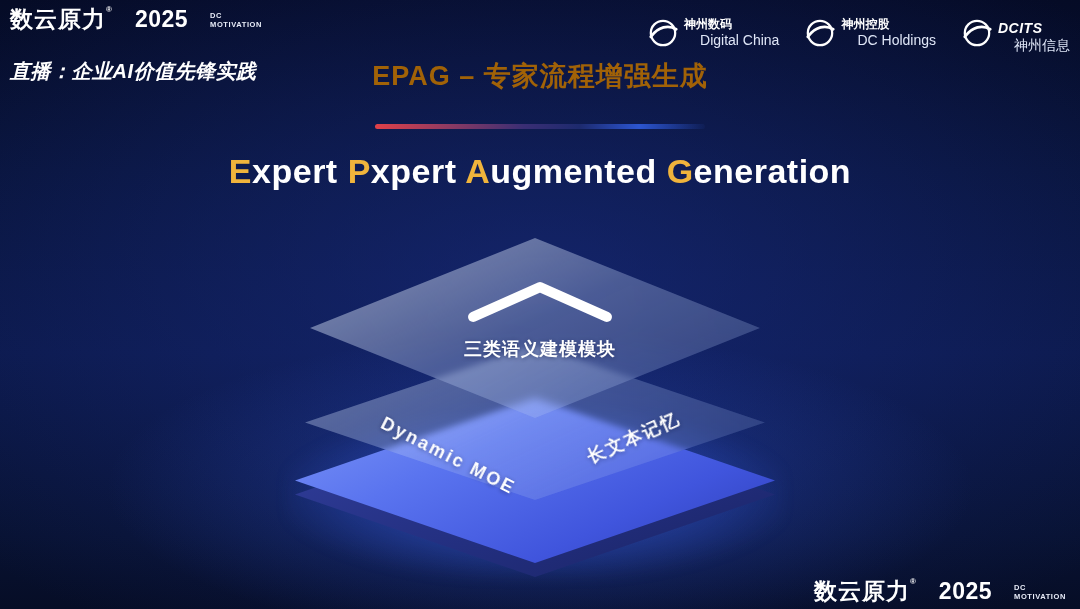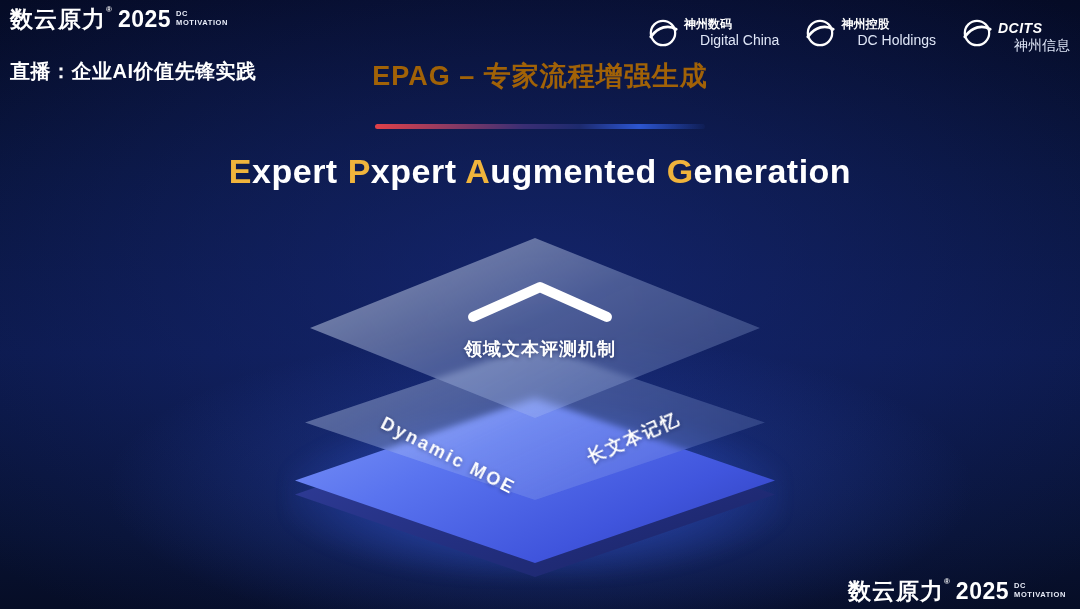--- a/index.html
+++ b/index.html
@@ -9,33 +9,33 @@
     color: #fff;
     overflow: hidden;
     position: relative;
     background:
       radial-gradient(ellipse 620px 220px at 50% 80%, rgba(55,95,235,0.38), transparent 70%),
       radial-gradient(ellipse 950px 520px at 50% 48%, rgba(28,48,140,0.55), transparent 78%),
       linear-gradient(180deg, #050b26 0%, #081338 28%, #0b1848 58%, #081232 88%, #060d26 100%);
   }
 
   
-  .brand { position: absolute; display: flex; align-items: flex-start; gap: 5px; }
+  .brand { position: absolute; display: flex; align-items: center; gap: 22px; }
   .brand-top { left: 10px; top: 8px; }
   .brand-bottom { right: 14px; bottom: 6px; }
   .brand-name { font-size: 23px; font-weight: 800; letter-spacing: 1px; line-height: 1; }
   .brand-reg { font-size: 8px; vertical-align: top; position: relative; top: -2px; }
   .brand-year { font-size: 23px; font-weight: 800; line-height: 1; letter-spacing: 0.5px; }
   .brand-tag { display: flex; flex-direction: column; justify-content: flex-start; margin-top: 2px; }
   .brand-tag span { font-size: 7.5px; font-weight: 700; letter-spacing: 0.6px; line-height: 1.15; color: #e8ecf8; }
 
   
   .live-label {
     position: absolute; left: 10px; top: 58px;
-    font-size: 20px; font-weight: 800; letter-spacing: 0.5px;
+    font-size: 20px; font-weight: 800; letter-spacing: 0.5px; font-style: italic;
   }
 
   
   .slide-title {
     position: absolute; left: 50%; top: 58px; transform: translateX(-50%);
     font-size: 27px; font-weight: 800; letter-spacing: 1px;
     color: #a16207; white-space: nowrap;
   }
 
   
@@ -182,21 +182,21 @@
 
   <div class="layer layer-bottom-edge"></div>
   <div class="layer layer-bottom"></div>
   <div class="layer layer-middle"></div>
   <div class="layer layer-top"></div>
 
   <svg class="chevron" viewBox="0 0 164 56">
     <polyline points="10,44 82,12 154,44" fill="none" stroke="#ffffff" stroke-width="11" stroke-linecap="round" stroke-linejoin="round"></polyline>
   </svg>
 
-  <div class="label-top">领域文本评测机制</div>
+  <div class="label-top">三类语义建模模块</div>
   <div class="label-mid-left">Dynamic MOE</div>
   <div class="label-mid-right">长文本记忆</div>
 </div>
 
 <div class="brand brand-bottom">
   <span class="brand-name"><span>数云原力</span><span class="brand-reg">®</span></span>
   <span class="brand-year">2025</span>
   <span class="brand-tag">
     <span>DC</span>
     <span>MOTIVATION</span>

